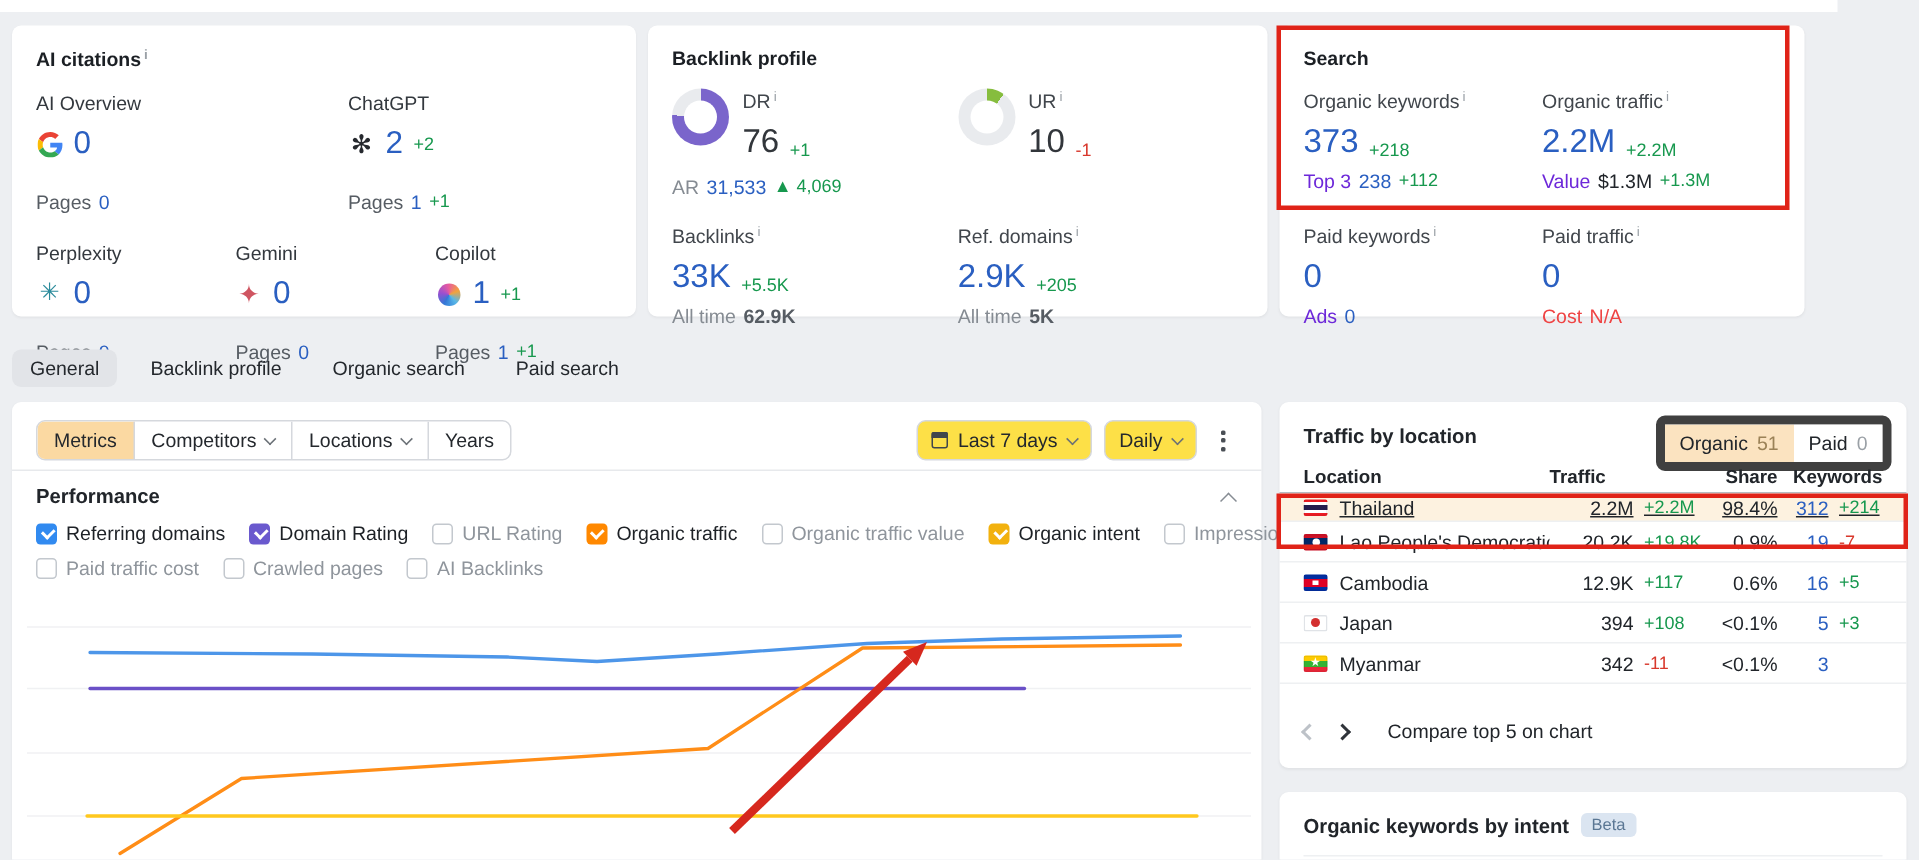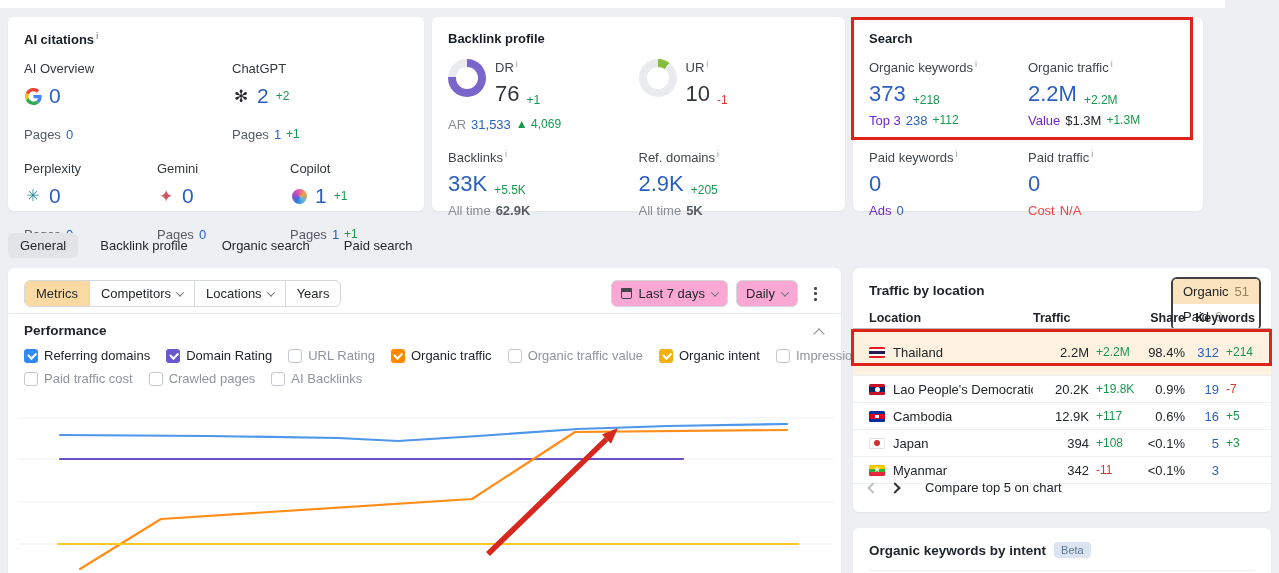--- a/index.html
+++ b/index.html
@@ -69,21 +69,21 @@
   .tab.active { background:#e2e4e8; }
 
   
   .card-main { left:8px; top:268px; width:833px; height:320px; }
   .filter-row { position:absolute; left:16px; top:12px; right:16px; height:27px; }
   .seg { display:inline-flex; border:1px solid #d5d8dd; border-radius:6px; overflow:hidden; background:#fff; }
   .seg > .seg-item { padding:5px 11px; display:flex; align-items:center; gap:6px; border-right:1px solid #d5d8dd; color:#24282d; cursor:pointer; }
   .seg > .seg-item:last-child { border-right:none; }
   .seg-item.metrics-on { background:#fbd9a2; }
   .right-controls { position:absolute; right:0; top:0; display:flex; align-items:center; gap:8px; }
-  .btn { display:flex; align-items:center; gap:7px; border:1px solid #d5d8dd; border-radius:6px; background:#f9a8d4; padding:5px 9px; cursor:pointer; color:#24282d; }
+  .btn { display:flex; align-items:center; gap:7px; border:1px solid #d5d8dd; border-radius:6px; background:#fde047; padding:5px 9px; cursor:pointer; color:#24282d; }
   .caret { width:6px; height:6px; border-right:1.5px solid #6a7076; border-bottom:1.5px solid #6a7076; transform:rotate(45deg) translate(-1px,-1px); }
   .cal-icon { position:relative; width:11px; height:11px; border:1.5px solid #41464c; border-radius:2px; }
   .cal-icon::before { content:""; position:absolute; left:-1px; right:-1px; top:-1px; height:3.5px; background:#41464c; border-radius:1px 1px 0 0; }
   .kebab { display:flex; flex-direction:column; gap:2.5px; padding:6px 8px; cursor:pointer; }
   .kebab i { width:3px; height:3px; border-radius:1px; background:#4a4f55; }
   .main-divider { position:absolute; left:0; right:0; top:45px; border-top:1px solid #e7e9ec; }
   .perf-title { position:absolute; left:16px; top:55px; font-weight:bold; font-size:13.5px; }
   .collapse-chev { position:absolute; right:18px; top:62px; width:8px; height:8px; border-right:1.5px solid #868c93; border-top:1.5px solid #868c93; transform:rotate(-45deg); cursor:pointer; }
   .pm-row { position:absolute; left:16px; right:16px; display:flex; gap:16px; flex-wrap:nowrap; }
   .pm-row1 { top:80px; }
@@ -91,33 +91,33 @@
   .pm-item { display:flex; align-items:center; gap:6px; cursor:pointer; white-space:nowrap; color:#8f959c; }
   .pm-item.on { color:#1d2126; }
   .cbx { width:14px; height:14px; border-radius:3px; border:1px solid #c3c8ce; background:#fff; position:relative; flex:0 0 auto; }
   .cbx.checked { border:none; }
   .cbx.checked::after { content:""; position:absolute; left:3.5px; top:3px; width:6px; height:3.5px; border-left:2px solid #fff; border-bottom:2px solid #fff; transform:rotate(-45deg); }
   .chart-wrap { position:absolute; left:0; top:124px; width:833px; height:196px; }
 
   
   .card-traffic { left:853px; top:268px; width:418px; height:244px; }
   .tl-title { position:absolute; left:16px; top:15px; font-weight:bold; font-size:13.5px; }
-  .tl-toggle { position:absolute; right:10px; top:9px; display:flex; border:2px solid #404040; border-radius:6px; overflow:hidden;flex-direction:column; }
+  .tl-toggle { position:absolute; right:10px; top:9px; display:flex; border:6px solid #404040; border-radius:6px; overflow:hidden; }
   .tl-toggle .tseg { padding:5px 10px; display:flex; gap:6px; cursor:pointer; background:#fff; }
   .tl-toggle .tseg.on { background:#fbe3c0; }
   .tl-toggle .cnt { color:#9aa0a6; }
   .tl-toggle .tseg.on .cnt { color:#9b8257; }
   .tl-grid { display:grid; grid-template-columns:1fr 56px 48px 48px 34px 36px; align-items:center; padding:0 16px; }
   .tl-head { position:absolute; left:0; right:0; top:40px; height:21px; font-weight:bold; font-size:12.5px; border-bottom:1px solid #b6bbc1; }
   .tl-head .h-traffic { text-align:left; grid-column:2/4; }
   .tl-head .h-share { text-align:right; grid-column:4; }
   .tl-head .h-kw { text-align:right; grid-column:5/7; }
   .tl-rows { position:absolute; left:0; right:0; top:61px; }
   .tl-row { height:27px; border-bottom:1px solid #eef0f2; cursor:pointer; }
-  .tl-row.hl { height:47px; background:#fdf2e0; }
+  .tl-row.hl { height:19px; background:#fdf2e0;text-decoration:underline; }
   .tl-loc { display:flex; align-items:center; gap:8px; overflow:hidden; white-space:nowrap; }
   .t-val { text-align:right; }
   .t-chg { padding-left:7px; font-size:12px; }
   .t-share { text-align:right; }
   .t-kw { text-align:right; color:#2a5fc1; }
   .t-kwchg { padding-left:7px; font-size:12px; }
   .flag { width:16px; height:11px; border-radius:1.5px; flex:0 0 auto; position:relative; box-shadow:0 0 0 1px rgba(0,0,0,.06) inset; }
   .flag-th { background:linear-gradient(180deg,#ed1c24 0 17%,#fff 17% 34%,#241d4f 34% 66%,#fff 66% 83%,#ed1c24 83%); }
   .flag-la { background:linear-gradient(180deg,#ce1126 0 25%,#002868 25% 75%,#ce1126 75%); }
   .flag-la::after { content:""; position:absolute; left:5.5px; top:3px; width:5px; height:5px; border-radius:50%; background:#fff; }

